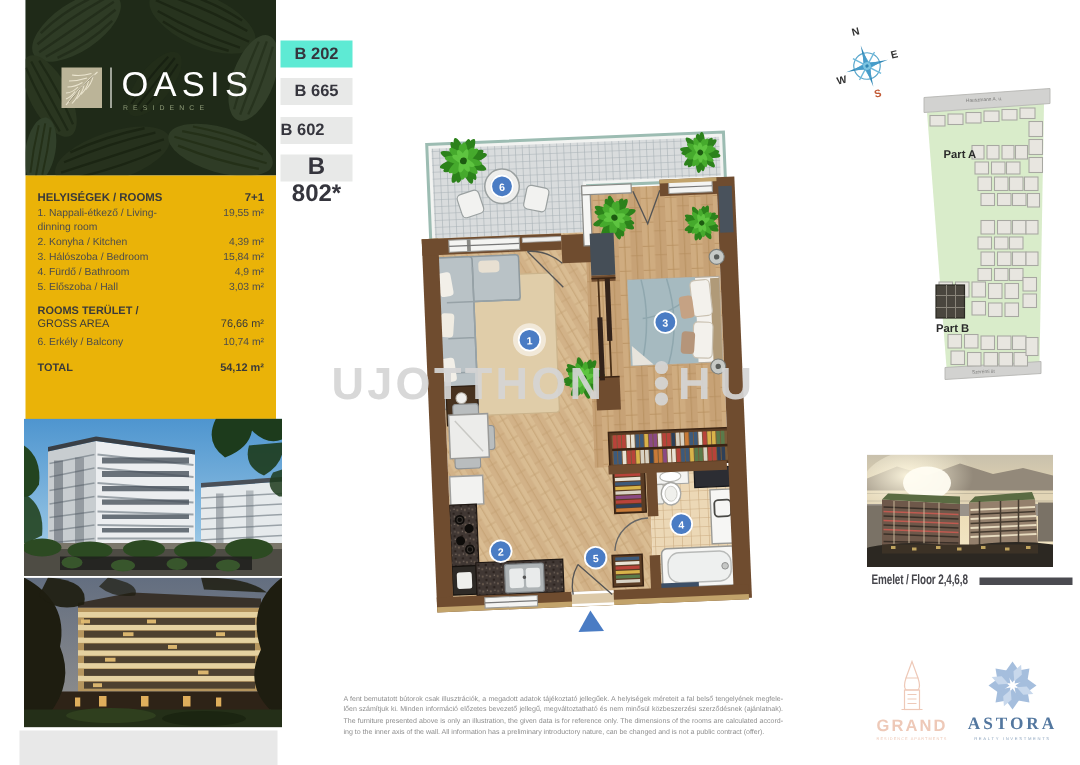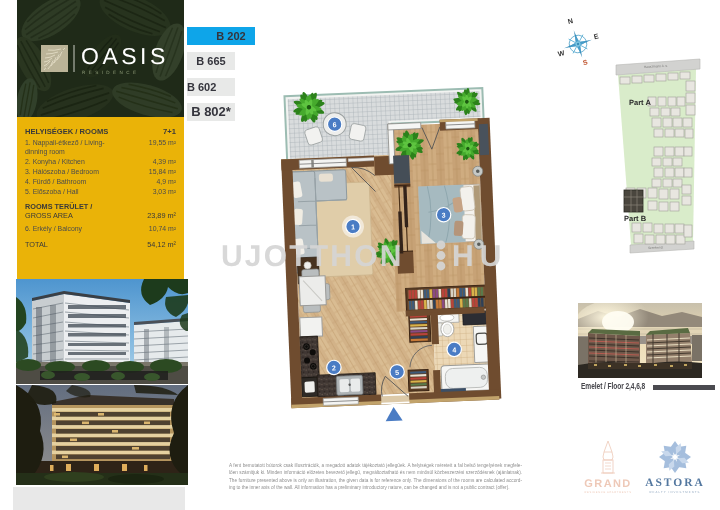--- a/index.html
+++ b/index.html
@@ -89,34 +89,34 @@
 
   <div class="abs" style="left:8px;top:41px;width:151px;font-size:6.9px;">2. Konyha / Kitchen<span style="float:right">4,39 m²</span></div>
 
   <div class="abs" style="left:8px;top:51px;width:151px;font-size:6.9px;">3. Hálószoba / Bedroom<span style="float:right">15,84 m²</span></div>
 
   <div class="abs" style="left:8px;top:61px;width:151px;font-size:6.9px;">4. Fürdő / Bathroom<span style="float:right">4,9 m²</span></div>
 
   <div class="abs" style="left:8px;top:71px;width:151px;font-size:6.9px;">5. Előszoba / Hall<span style="float:right">3,03 m²</span></div>
 
   <div class="abs" style="left:8px;top:85px;width:151px;font-size:7.3px;font-weight:bold;color:#3a3a3a;">ROOMS TERÜLET /</div>
-  <div class="abs" style="left:8px;top:94px;width:151px;font-size:7.3px;font-weight:normal;color:#3a3a3a;">GROSS AREA<span style="float:right">23,89 m²</span></div>
+  <div class="abs" style="left:8px;top:94px;width:151px;font-size:7.3px;font-weight:normal;color:#3a3a3a;">GROSS AREA<span style="float:right">76,66 m²</span></div>
 
   <div class="abs" style="left:8px;top:108px;width:151px;font-size:6.9px;">6. Erkély / Balcony<span style="float:right">10,74 m²</span></div>
 
-  <div class="abs" style="left:8px;top:123px;width:151px;font-size:7.3px;font-weight:normal;color:#3a3a3a;">TOTAL<span style="float:right">54,12 m²</span></div>
-</div>
-
-<div class="abs fx" style="left:187px;top:26.5px;width:48px;height:18px;background:#0ea5e9;font-size:11px;font-weight:bold;color:#35353d;line-height:18px;text-align:center;padding-left:20px;">B 202</div>
+  <div class="abs" style="left:8px;top:123px;width:151px;font-size:7.3px;font-weight:bold;color:#3a3a3a;">TOTAL<span style="float:right">54,12 m²</span></div>
+</div>
+
+<div class="abs fx" style="left:187px;top:26.5px;width:48px;height:18px;background:#5eead4;font-size:11px;font-weight:bold;color:#35353d;line-height:18px;text-align:center;">B 202</div>
 
 <div class="abs fx" style="left:187px;top:52px;width:48px;height:18px;background:#e8e9e8;font-size:11px;font-weight:bold;color:#35353d;line-height:18px;text-align:center;">B 665</div>
 
 <div class="abs fx" style="left:187px;top:77.5px;width:48px;height:18px;background:#e8e9e8;font-size:11px;font-weight:bold;color:#35353d;line-height:18px;text-align:left;">B 602</div>
 
-<div class="abs fx" style="left:187px;top:103px;width:48px;height:18px;background:#e8e9e8;font-size:13px;font-weight:bold;color:#35353d;line-height:18px;text-align:center;">B 802*</div>
+<div class="abs fx" style="left:187px;top:103px;width:48px;height:18px;background:#e8e9e8;font-size:16px;font-weight:bold;color:#35353d;line-height:18px;text-align:center;">B 802*</div>
 
 <div class="abs" style="left:16px;top:279px;width:172px;height:105px;overflow:hidden;">
 <svg width="172" height="105" viewBox="0 0 172 105" xmlns="http://www.w3.org/2000/svg">
   <defs>
     <linearGradient id="sky1" x1="0" y1="0" x2="0" y2="1">
       <stop offset="0" stop-color="#4e95cf"></stop>
           <stop offset="0.7" stop-color="#8fc0e2"></stop>
           <stop offset="1" stop-color="#b8d8ec"></stop>
     </linearGradient>
   </defs>

